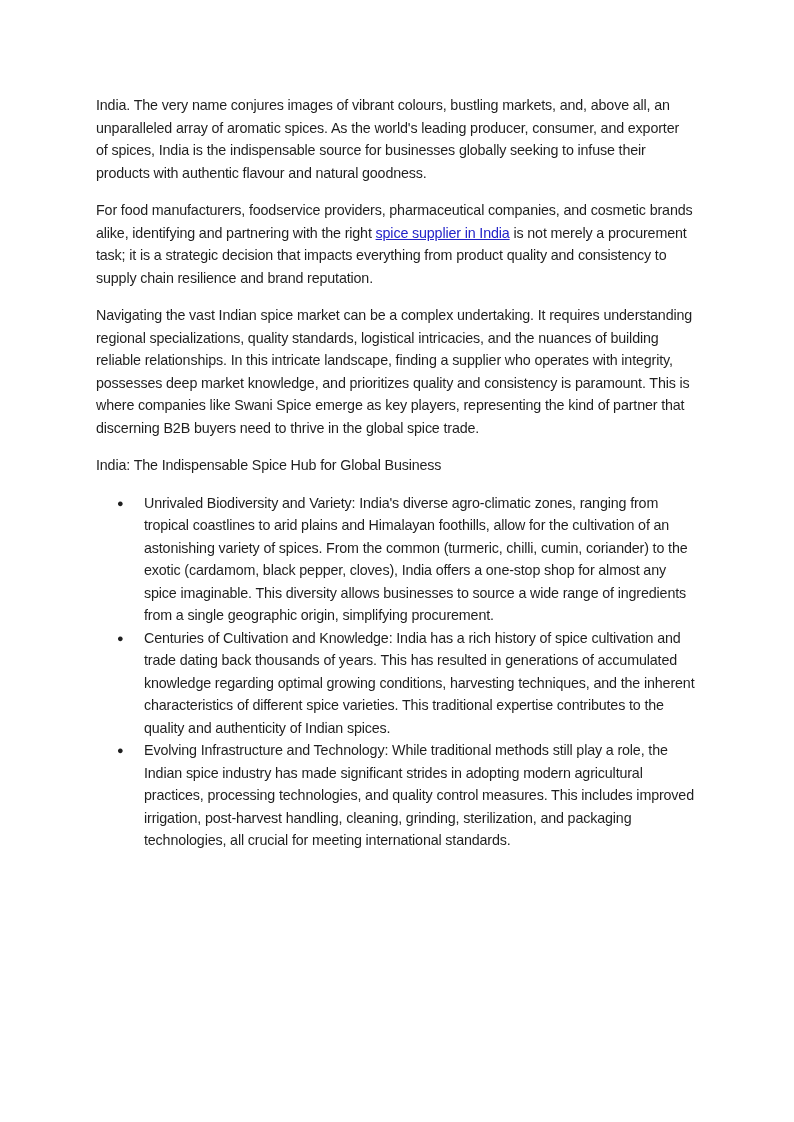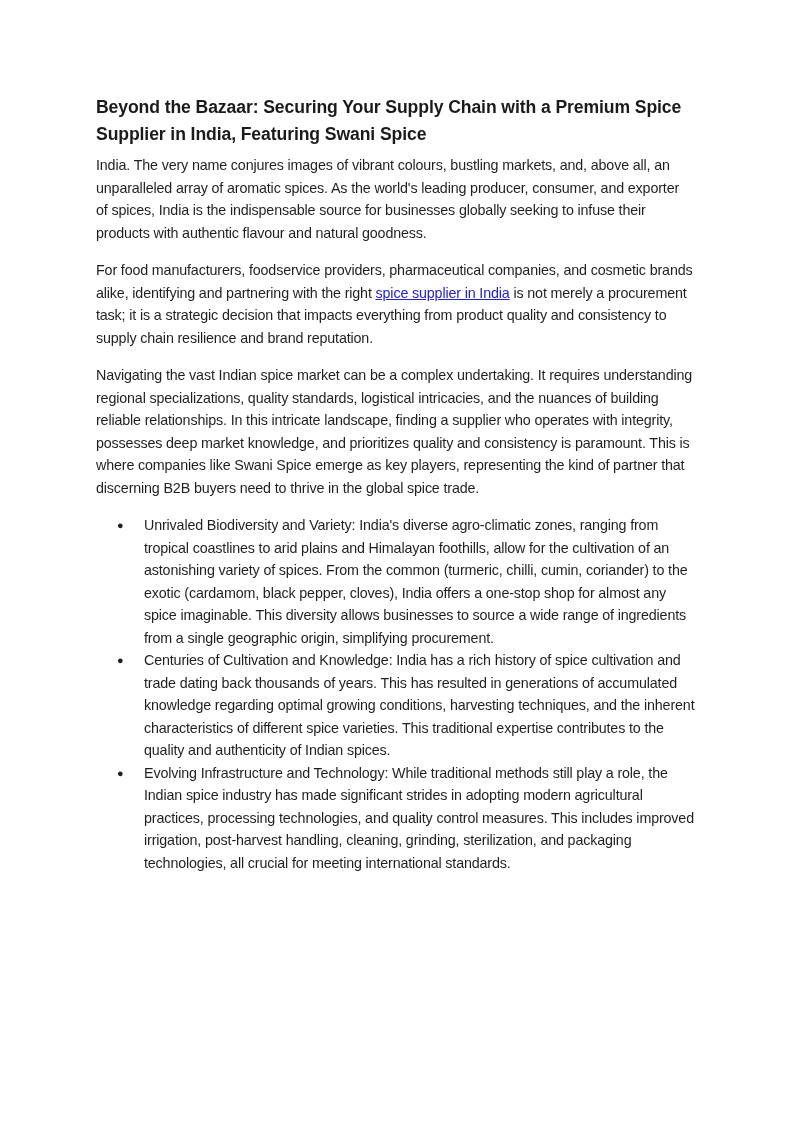--- a/index.html
+++ b/index.html
@@ -25,28 +25,28 @@
     font-size: 14.3px; line-height: 22.5px; letter-spacing: -0.15px;
   }
   ul.factors li .bullet {
     position: absolute; left: 21px; top: 0; font-size: 11px;
   }
 </style>
 </head>
 <body>
 
 <div class="page">
-  <h1 class="title">Beyond the Bazaar: Securing Your Supply Chain with a Premium Spice Supplier in India, Featuring Swani Spice</h1>
 
   <p class="body">India. The very name conjures images of vibrant colours, bustling markets, and, above all, an unparalleled array of aromatic spices. As the world's leading producer, consumer, and exporter of spices, India is the indispensable source for businesses globally seeking to infuse their products with authentic flavour and natural goodness.</p>
 
   <p class="body"><span>For food manufacturers, foodservice providers, pharmaceutical companies, and cosmetic brands alike, identifying and partnering with the right </span><a class="link" href="#">spice supplier in India</a><span> is not merely a procurement task; it is a strategic decision that impacts everything from product quality and consistency to supply chain resilience and brand reputation.</span></p>
 
   <p class="body">Navigating the vast Indian spice market can be a complex undertaking. It requires understanding regional specializations, quality standards, logistical intricacies, and the nuances of building reliable relationships. In this intricate landscape, finding a supplier who operates with integrity, possesses deep market knowledge, and prioritizes quality and consistency is paramount. This is where companies like Swani Spice emerge as key players, representing the kind of partner that discerning B2B buyers need to thrive in the global spice trade.</p>
 
+  <p class="body">India: The Indispensable Spice Hub for Global Business</p>
 
 
   <ul class="factors">
     <li>
       <span class="bullet">●</span>
       <span>Unrivaled Biodiversity and Variety: India's diverse agro-climatic zones, ranging from tropical coastlines to arid plains and Himalayan foothills, allow for the cultivation of an astonishing variety of spices. From the common (turmeric, chilli, cumin, coriander) to the exotic (cardamom, black pepper, cloves), India offers a one-stop shop for almost any spice imaginable. This diversity allows businesses to source a wide range of ingredients from a single geographic origin, simplifying procurement.</span>
     </li>
     <li>
       <span class="bullet">●</span>
       <span>Centuries of Cultivation and Knowledge: India has a rich history of spice cultivation and trade dating back thousands of years. This has resulted in generations of accumulated knowledge regarding optimal growing conditions, harvesting techniques, and the inherent characteristics of different spice varieties. This traditional expertise contributes to the quality and authenticity of Indian spices.</span>

